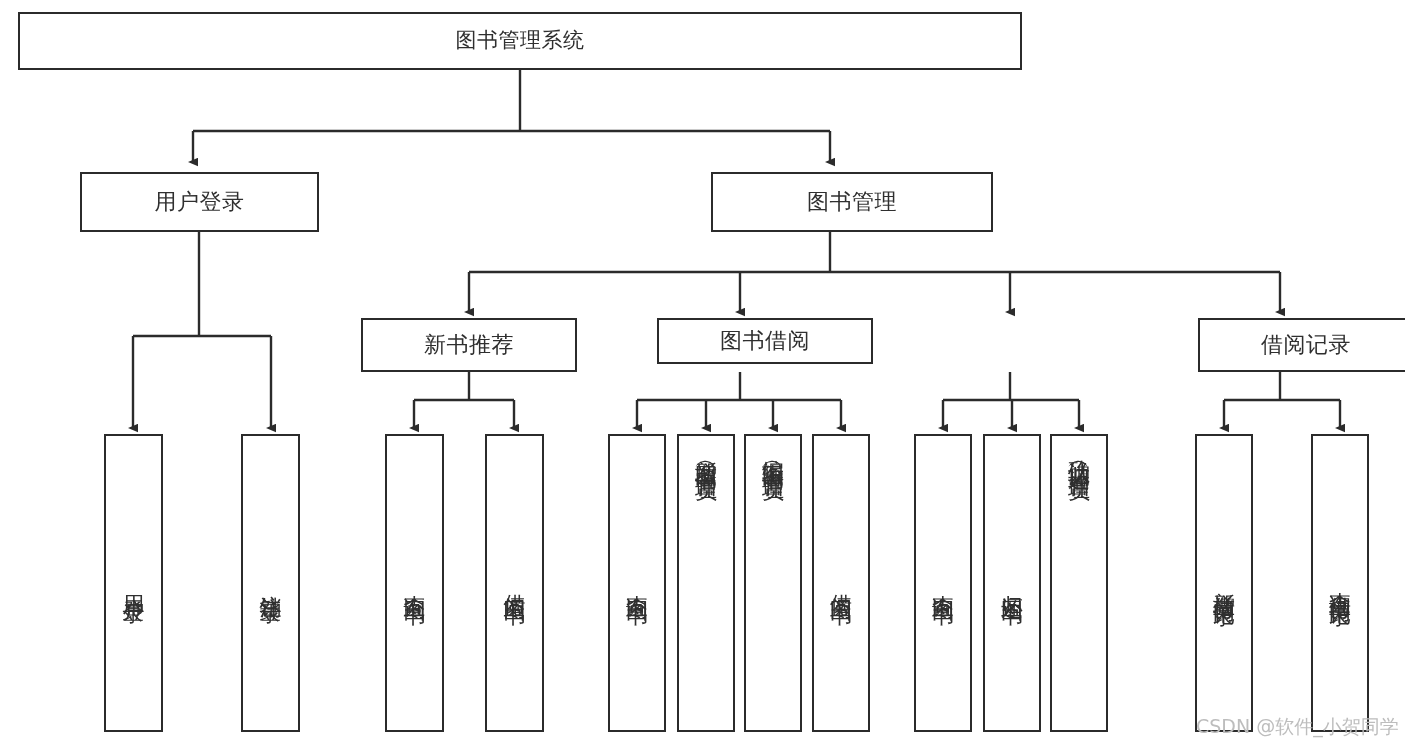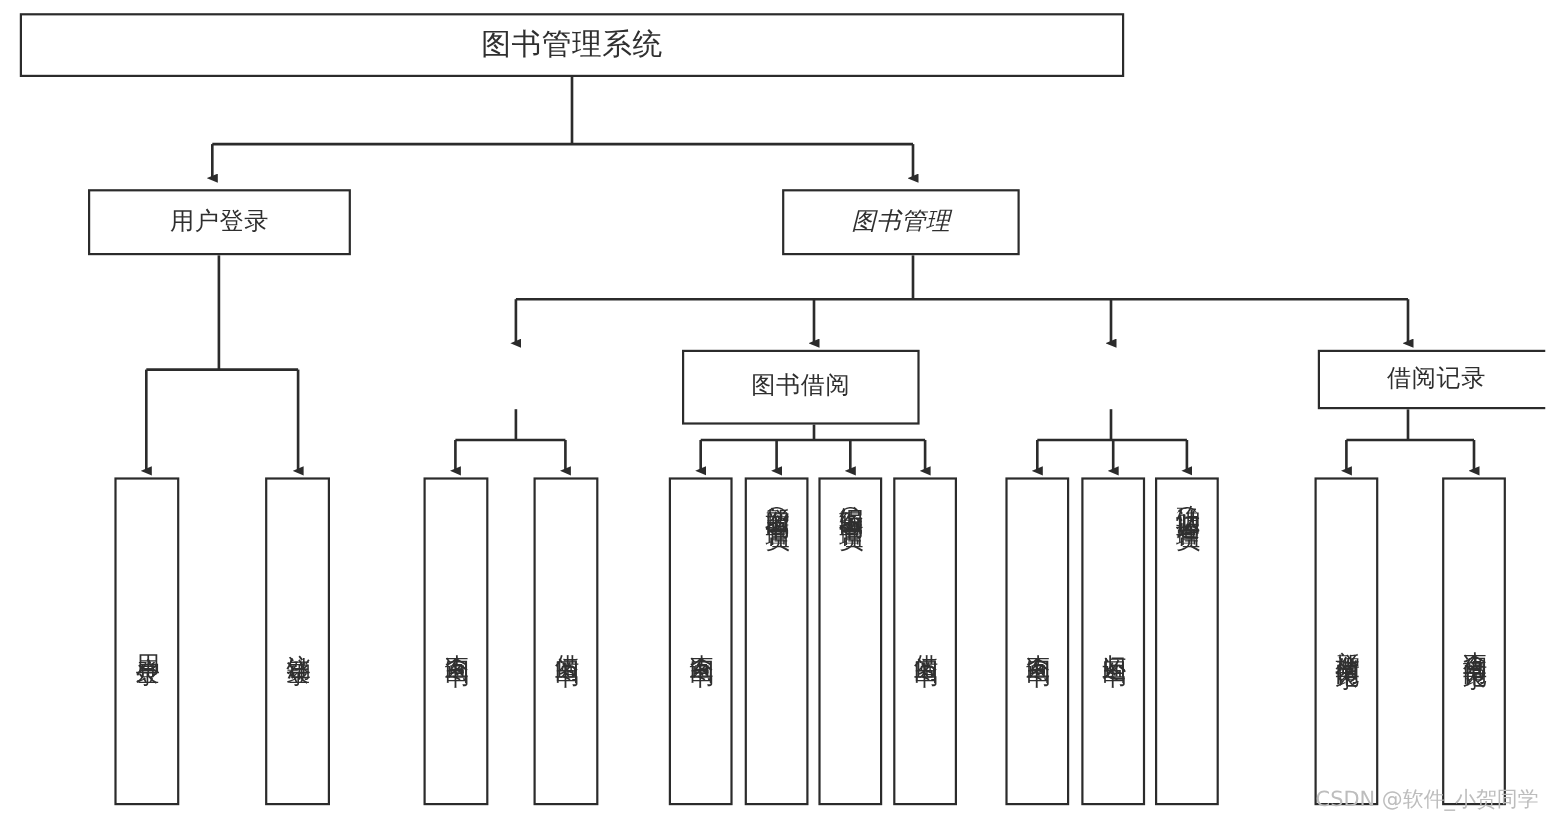--- a/index.html
+++ b/index.html
@@ -36,21 +36,21 @@
     display:block;
     text-align:center;
     line-height:1.12;
     letter-spacing:0.5px;
     white-space:nowrap;
   }
   
   .node.h .label{
     font-size:22px;
   }
-  .node.root .label{ font-size:27px; }
+  .node.root .label{ font-size:21px; }
   
   .node.v{
     align-items:flex-start;
     justify-content:center;
     padding-top:6px;
   }
   .node.v .label{
     writing-mode:vertical-rl;
     text-orientation:upright;
     font-size:22px;
@@ -128,25 +128,28 @@
     </g>
   </svg>
 
   <div class="node h root" style="left:18px;top:12px;width:1004px;height:58px;">
     <span class="label">图书管理系统</span>
   </div>
 
   <div class="node h" style="left:80px;top:172px;width:239px;height:60px;">
     <span class="label">用户登录</span>
   </div>
-  <div class="node h" style="left:711px;top:172px;width:216px;height:60px;font-style:italic;">
+  <div class="node h" style="left:711px;top:172px;width:282px;height:60px;">
     <span class="label">图书管理</span>
   </div>
 
-  <div class="node h" style="left:620px;top:318px;width:216px;height:68px;font-family:Liberation Mono, monospace;">
+  <div class="node h" style="left:361px;top:318px;width:216px;height:54px;">
+    <span class="label">新书推荐</span>
+  </div>
+  <div class="node h" style="left:657px;top:318px;width:216px;height:46px;">
     <span class="label">图书借阅</span>
   </div>
   <div class="node h" style="left:1172px;top:318px;width:216px;height:54px;margin-left:26px;">
     <span class="label">借阅记录</span>
   </div>
 
   <div class="node v centered" style="left:104px;top:434px;width:59px;height:298px;">
     <span class="label">用户登录</span>
   </div>
   <div class="node v centered" style="left:241px;top:434px;width:59px;height:298px;">

